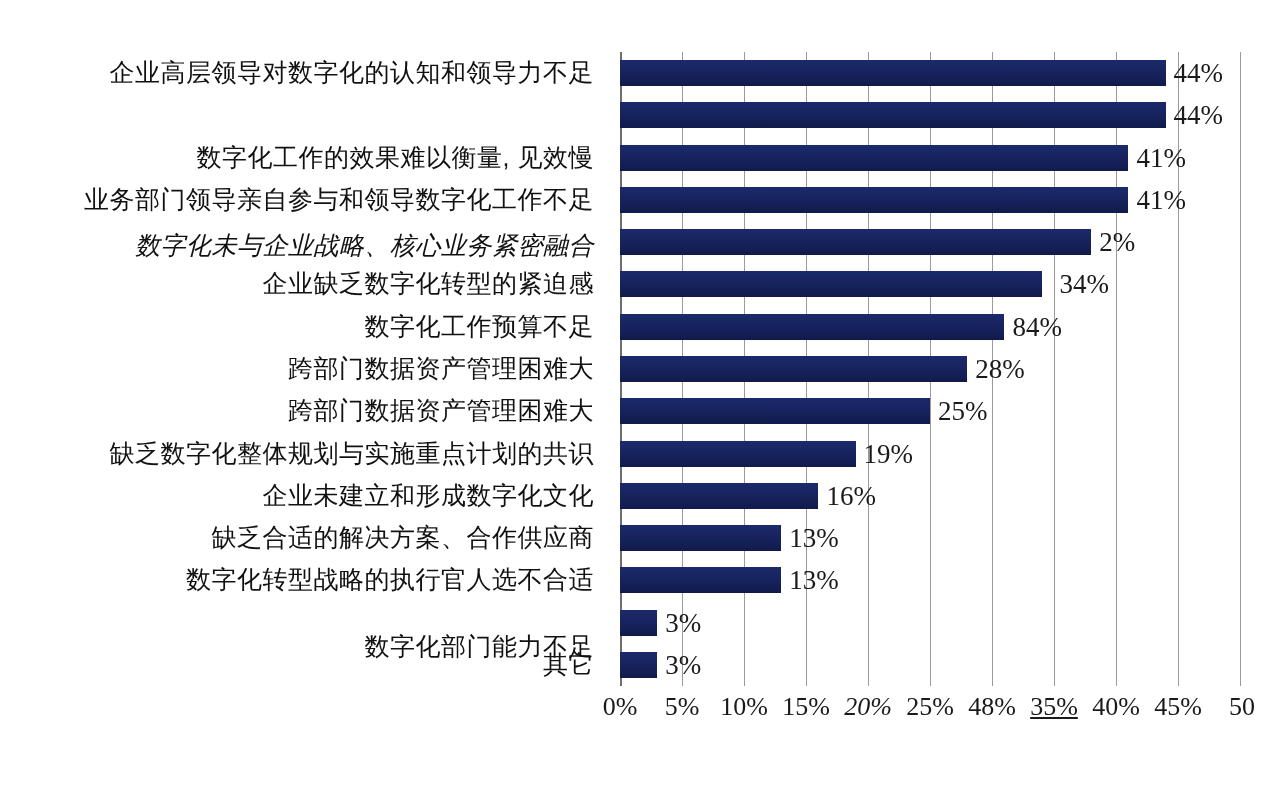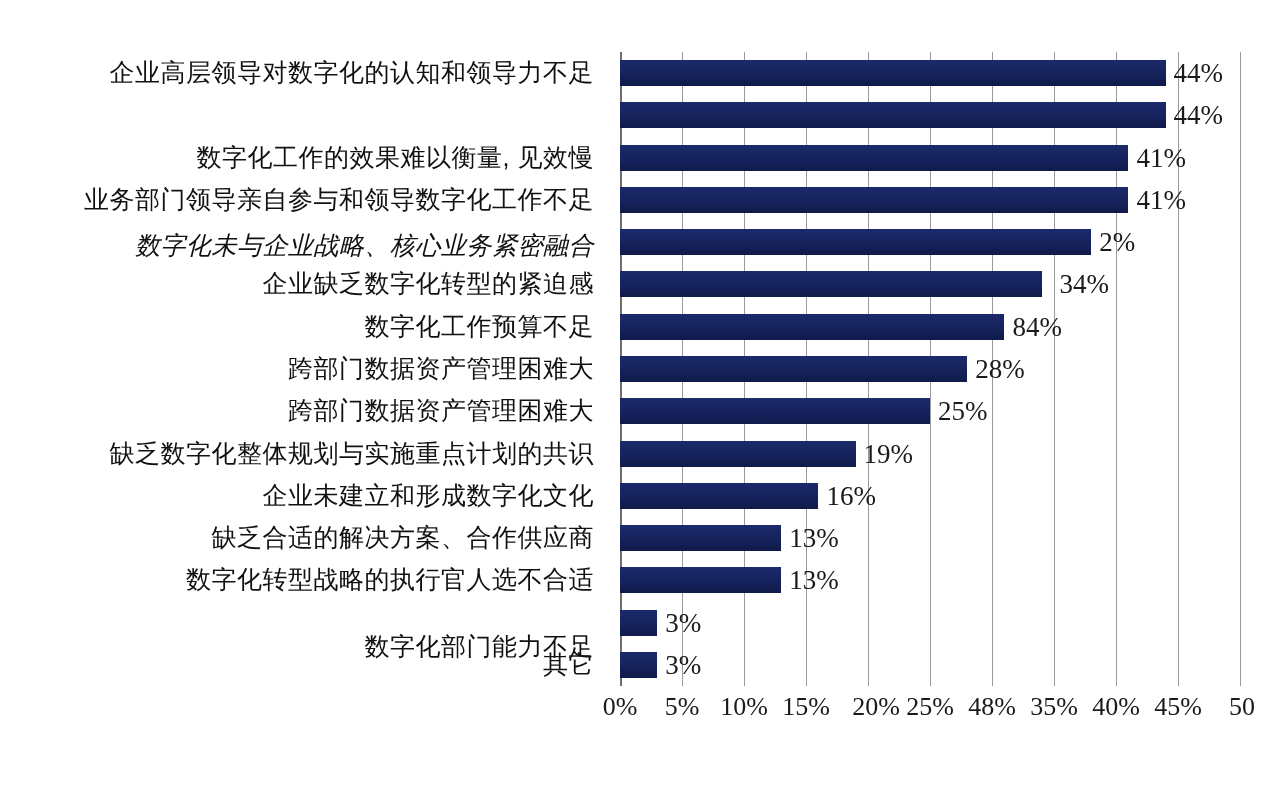--- a/index.html
+++ b/index.html
@@ -210,22 +210,22 @@
       <div class="cat-label" style="top: 515.333px;">数字化转型战略的执行官人选不合适</div>
       <div class="cat-label" style="top: 582px;">数字化部门能力不足</div>
       <div class="cat-label" style="top: 599.867px;">其它</div>
     </div>
 
   <div class="xaxis" id="xaxis">
       <div class="xtick" style="left: 0px;">0%</div>
       <div class="xtick" style="left: 62px;">5%</div>
       <div class="xtick" style="left: 124px;">10%</div>
       <div class="xtick" style="left: 186px;">15%</div>
-      <div class="xtick" style="left: 256px;">20%</div>
+      <div class="xtick" style="left: 248px; font-style: italic;">20%</div>
       <div class="xtick" style="left: 310px;">25%</div>
       <div class="xtick" style="left: 372px;">48%</div>
-      <div class="xtick" style="left: 434px;">35%</div>
+      <div class="xtick" style="left: 434px; text-decoration: underline;">35%</div>
       <div class="xtick" style="left: 496px;">40%</div>
       <div class="xtick" style="left: 558px;">45%</div>
       <div class="xtick last" style="left: 620px;">50</div>
     </div>
 
 </div>
 
 </body></html>

